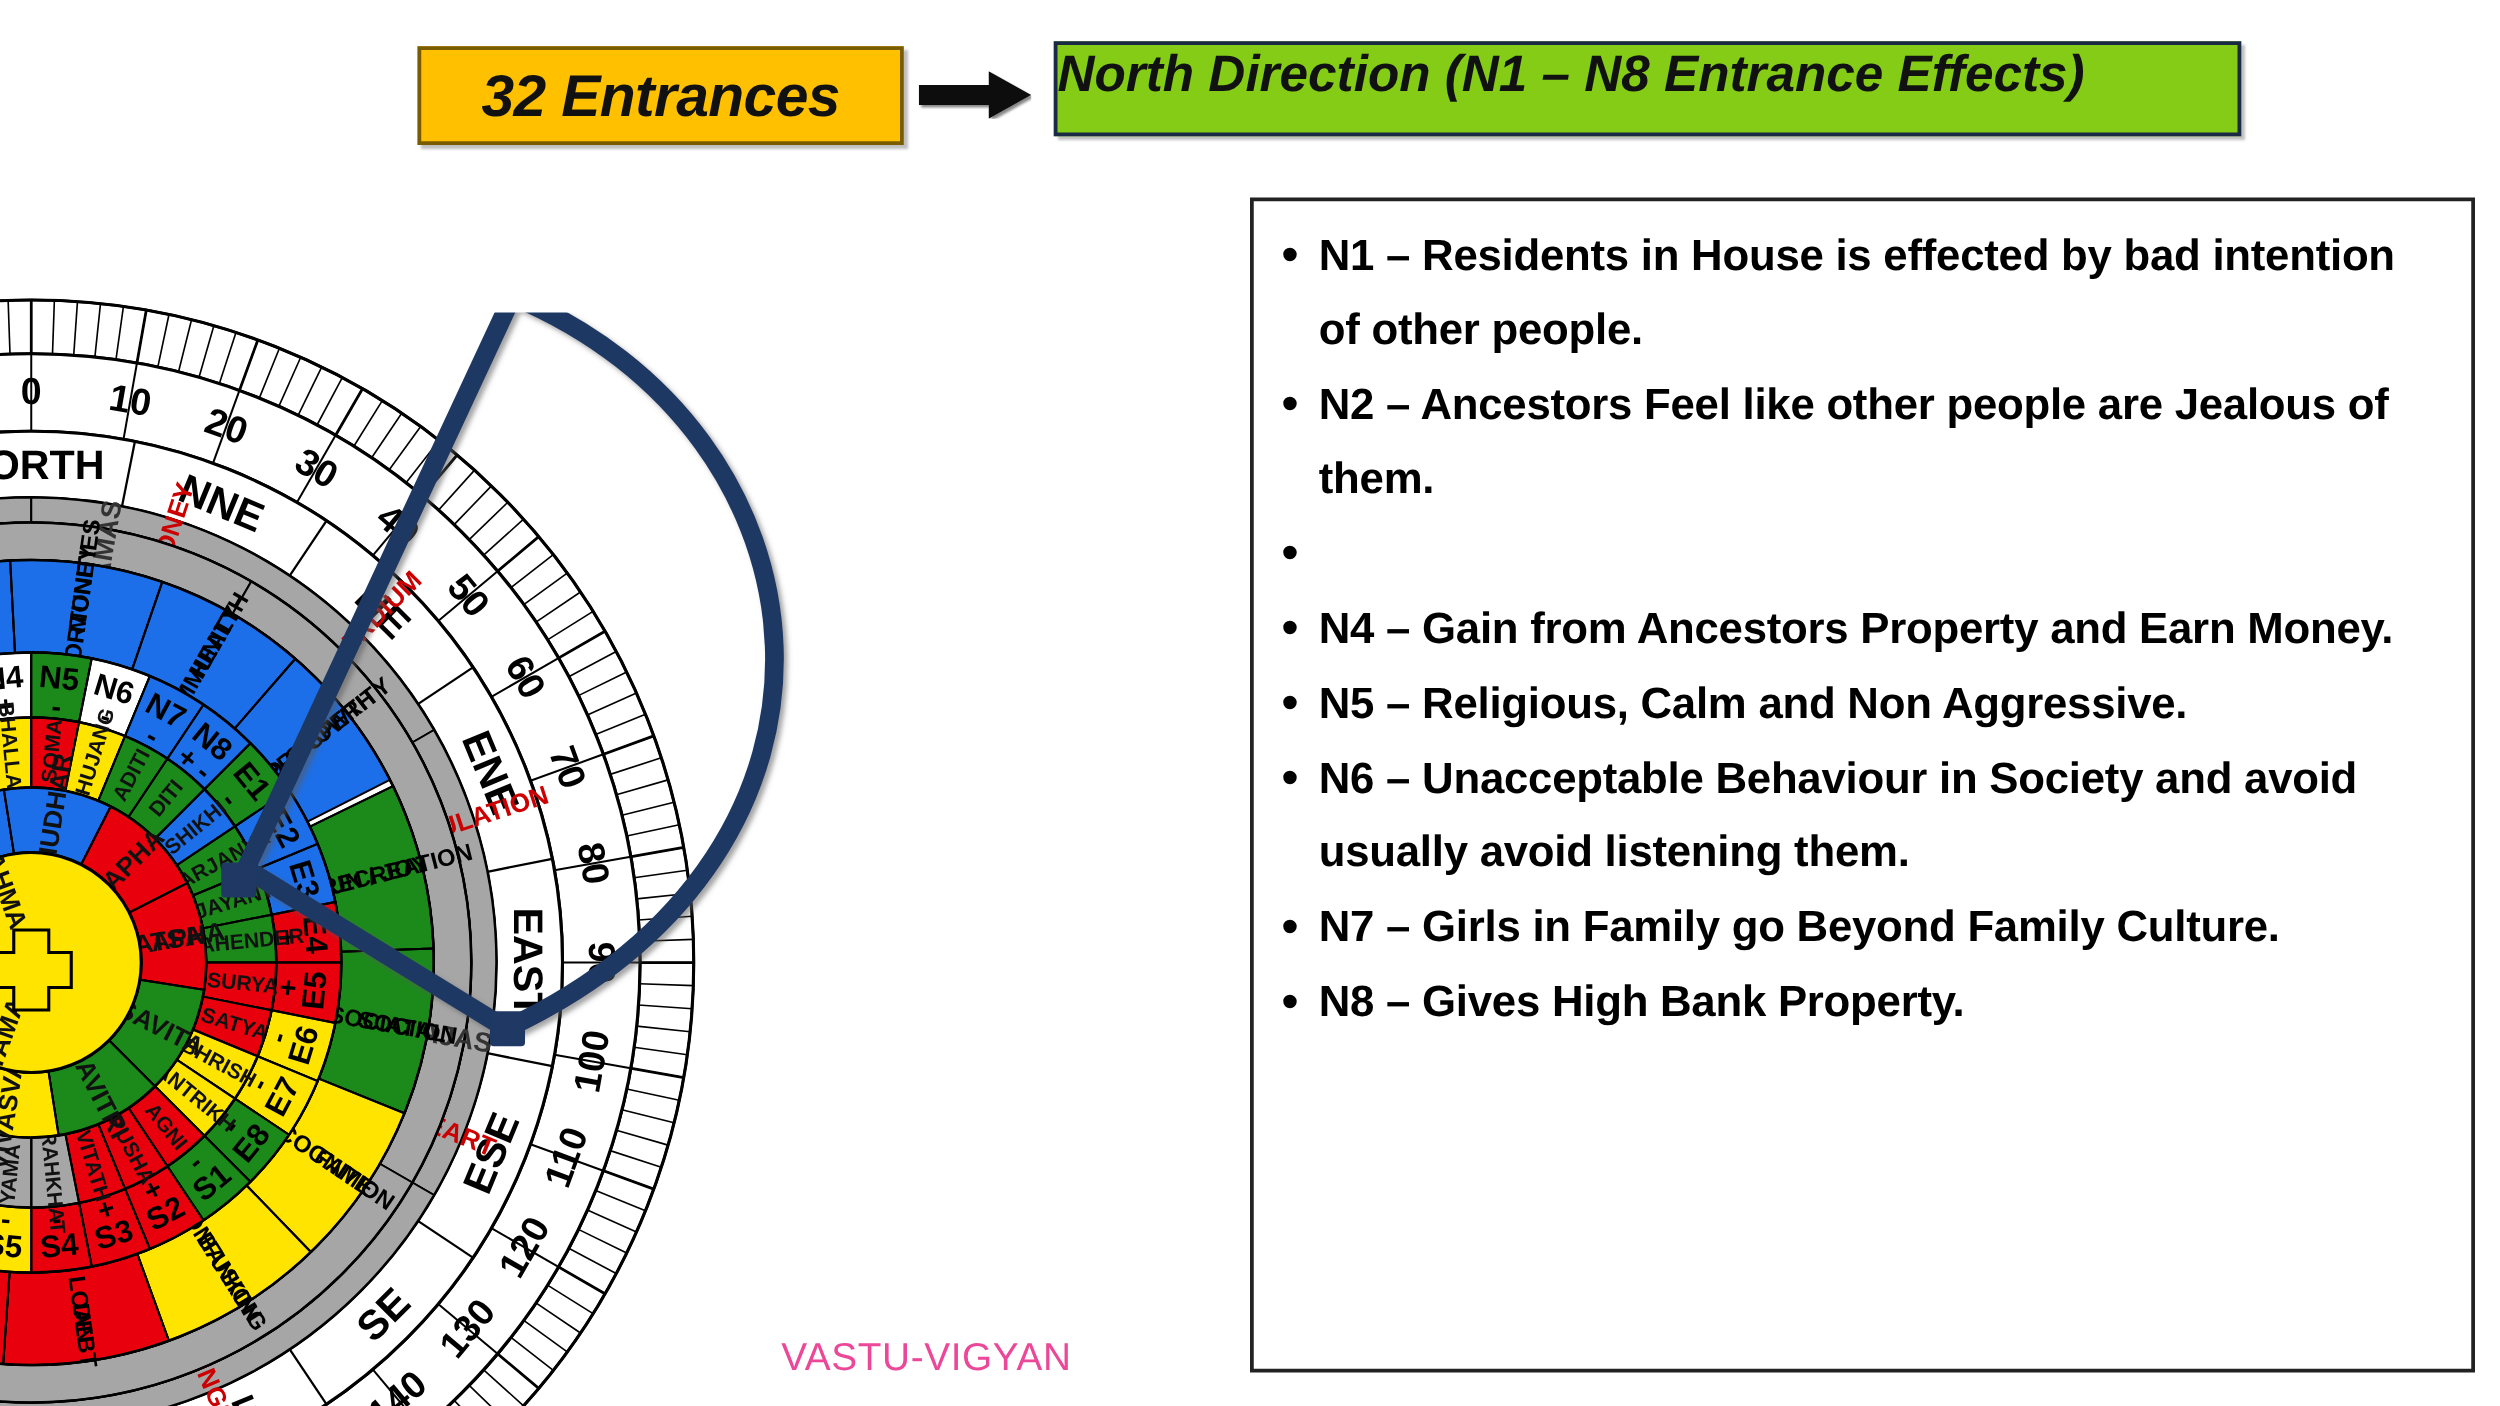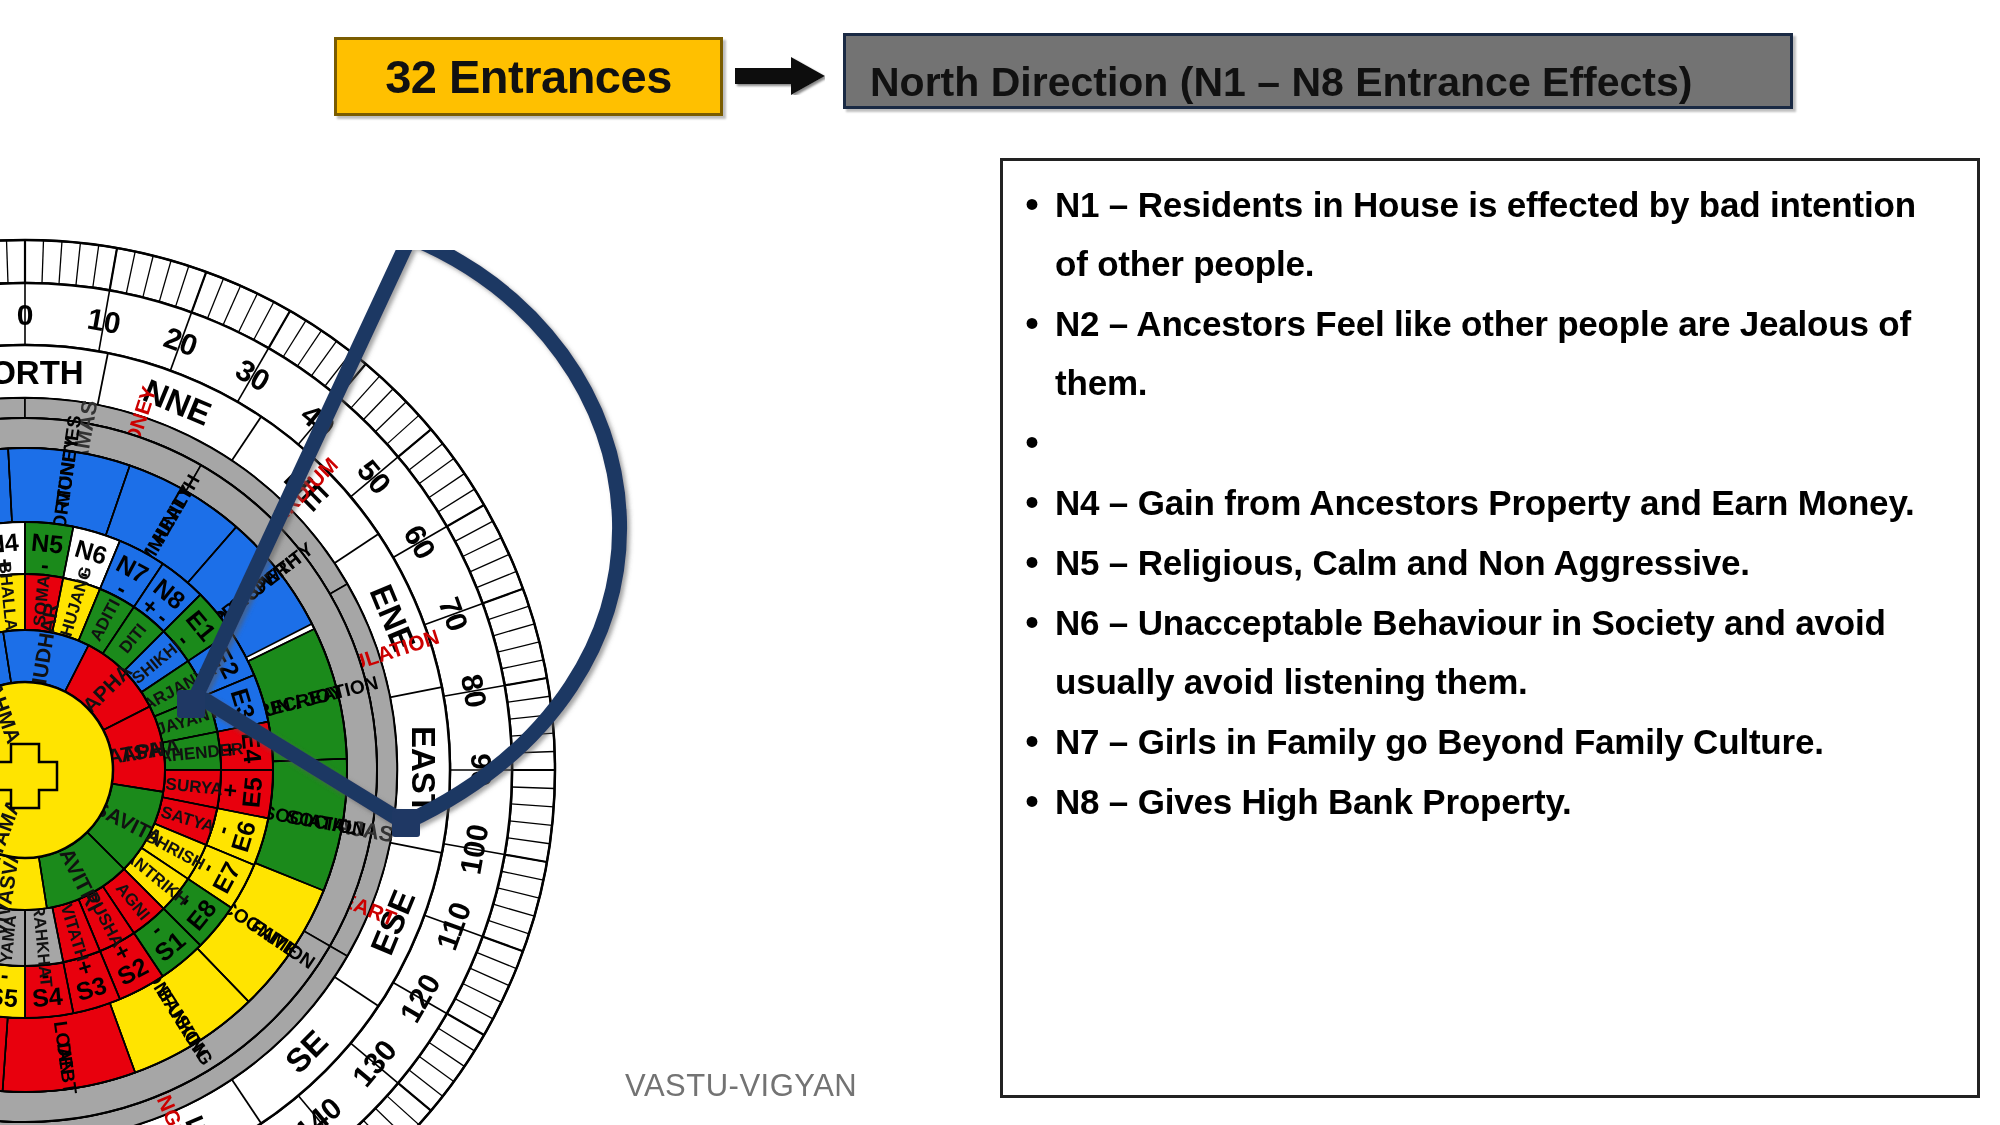--- a/index.html
+++ b/index.html
@@ -1,36 +1,36 @@
 <!DOCTYPE html>
 <html><head>
 <meta charset="utf-8">
 <style>
   html,body{margin:0;padding:0;}
   body{
     width:2000px;height:1125px;background:#ffffff;overflow:hidden;
     font-family:"Liberation Sans", sans-serif;position:relative;
   }
   
-  #header-bar{position:absolute;left:0;top:0;width:2000px;height:125px;}
+  #header-bar{position:absolute;left:0;top:0;width:2000px;height:125px;font-style:italic;}
   #title-badge{
     position:absolute;left:334px;top:37px;width:383px;height:73px;
     background:#FFC000;border:3px solid #7a5c00;
     display:flex;align-items:center;justify-content:center;
     box-shadow:3px 3px 2px rgba(0,0,0,.25);
   }
   #title-badge span{
     font-size:47px;font-weight:bold;color:#111;letter-spacing:-0.5px;
     font-family:"Liberation Sans", sans-serif;
   }
   #arrow-right{position:absolute;left:735px;top:57px;width:90px;height:38px;}
   #subtitle-badge{
     position:absolute;left:843px;top:33px;width:950px;height:76px;
-    background:#737373;border:3px solid #1a2a44;
-    display:flex;align-items:flex-end;padding-left:24px;box-sizing:border-box;
+    background:#84cc16;border:3px solid #1a2a44;
+    display:flex;align-items:flex-start;box-sizing:border-box;
     box-shadow:3px 3px 2px rgba(0,0,0,.25);
   }
   #subtitle-badge span{
     font-size:41px;font-weight:bold;color:#111;white-space:nowrap;
   }
   
   #effects-panel{
     position:absolute;left:1000px;top:158px;width:980px;height:940px;
     border:3px solid #222;background:#fff;box-sizing:border-box;
     padding:14px 20px 10px 22px;
@@ -44,21 +44,21 @@
     font-size:35px;line-height:59px;font-weight:bold;color:#000;
     letter-spacing:-0.2px;
   }
   
   #chakra-wrap{position:absolute;left:-625px;top:120px;width:1300px;height:1300px;}
   #chakra-svg{width:1300px;height:1300px;display:block;}
   
   #callout-brace{position:absolute;left:150px;top:250px;width:650px;height:810px;pointer-events:none;}
   
   #watermark{
-    position:absolute;left:625px;top:1068px;font-size:31px;color:#737373;
+    position:absolute;left:625px;top:1068px;font-size:31px;color:#ec4899;
     letter-spacing:0.5px;
   }
 </style>
 </head>
 <body>
 
 <div id="header-bar">
 
   <div id="title-badge">
     <span>32 Entrances</span>

